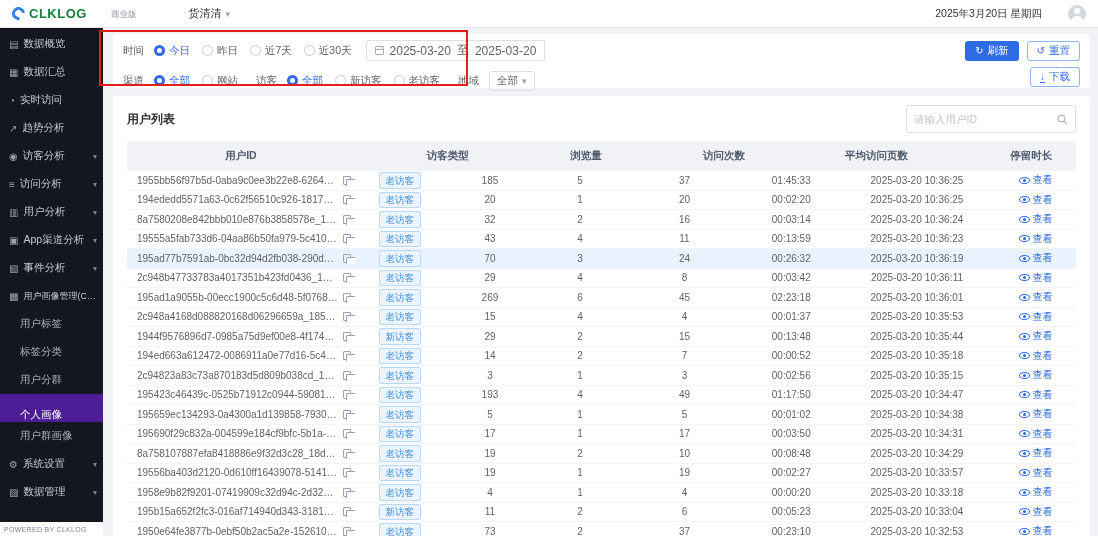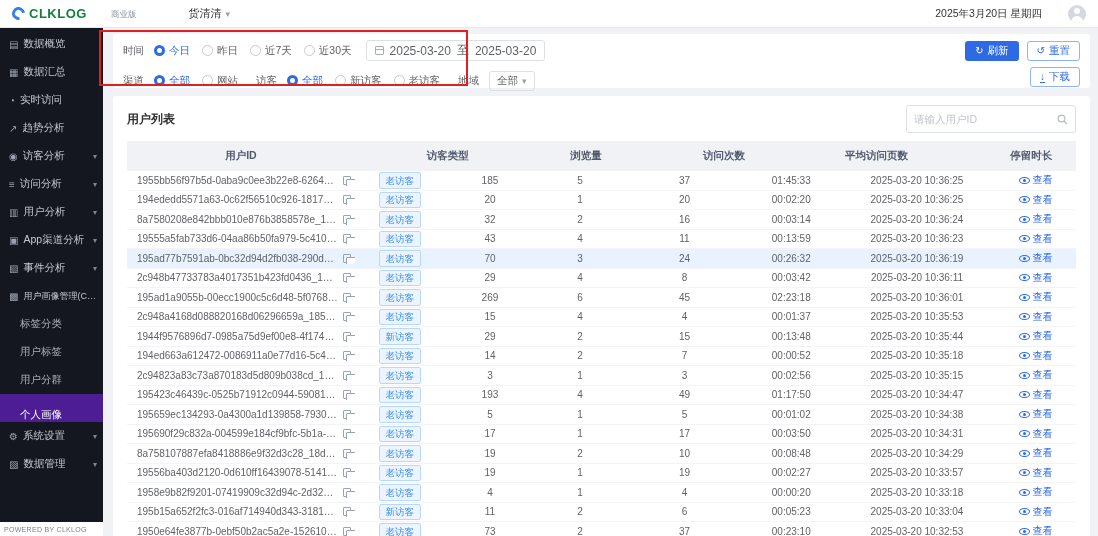--- a/index.html
+++ b/index.html
@@ -148,30 +148,33 @@
       <div class="sb-item">
         <span class="sb-icon">▧</span>
         <span class="sb-label">事件分析</span>
         <span class="sb-chev">▾</span>
       </div>
       <div class="sb-item">
         <span class="sb-icon">▩</span>
         <span class="sb-label long">用户画像管理(CDP)</span>
       </div>
       <div class="sb-item sub">
+        <span class="sb-label">用户标签</span>
+      </div>
+      <div class="sb-item sub">
         <span class="sb-label">标签分类</span>
-      </div>
-      <div class="sb-item sub">
-        <span class="sb-label">用户标签</span>
       </div>
       <div class="sb-item sub">
         <span class="sb-label">用户分群</span>
       </div>
       <div class="sb-item sub active">
         <span class="sb-label">个人画像</span>
+      </div>
+      <div class="sb-item sub">
+        <span class="sb-label">用户群画像</span>
       </div>
       <div class="sb-item">
         <span class="sb-icon">⚙</span>
         <span class="sb-label">系统设置</span>
         <span class="sb-chev">▾</span>
       </div>
       <div class="sb-item">
         <span class="sb-icon">▨</span>
         <span class="sb-label">数据管理</span>
         <span class="sb-chev">▾</span>

